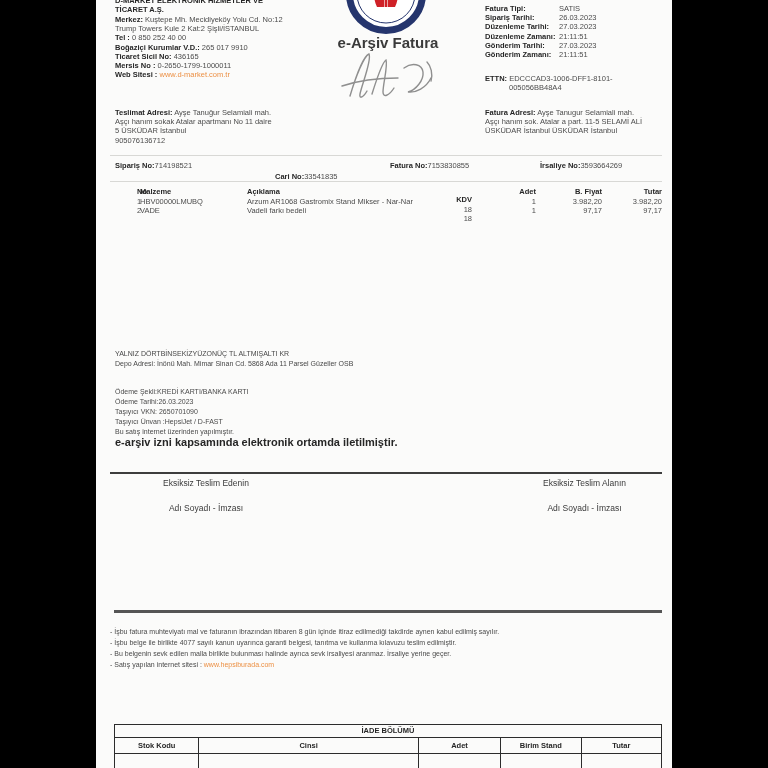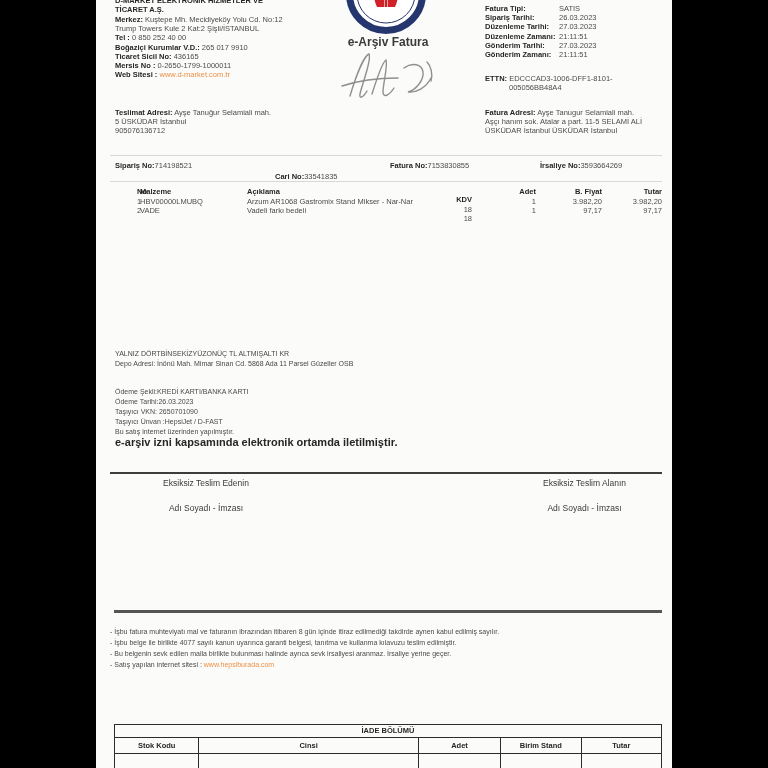--- a/index.html
+++ b/index.html
@@ -69,21 +69,21 @@
   <div class="logo">
     <svg width="66" height="66" style="position:absolute;left:0;top:0;" viewBox="0 0 66 66">
       <circle cx="33" cy="33" r="29" fill="none" stroke="#25356d" stroke-width="1"></circle>
       <circle cx="33" cy="33" r="31.5" fill="none" stroke="#ffffff" stroke-width="1.4" stroke-dasharray="1.6 2.1"></circle>
       <path d="M24 46 C20 38 20 28 26 24 C27 30 29 33 31 35 L31 46 Z" fill="#cf2127"></path>
       <path d="M42 46 C46 38 46 28 40 24 C39 30 37 33 35 35 L35 46 Z" fill="#cf2127"></path>
       <rect x="31.6" y="30" width="2.8" height="16" fill="#cf2127"></rect>
     </svg>
   </div>
 
-  <div class="abs b wsnw" style="left:232px;top:38px;width:120px;text-align:center;font-size:12px;color:#3a3a3a;">e-Arşiv Fatura</div>
+  <div class="abs b wsnw" style="left:232px;top:38px;width:120px;text-align:center;font-size:15px;color:#3a3a3a;">e-Arşiv Fatura</div>
 
   <svg class="abs" style="left:238px;top:50px;" width="110" height="52" viewBox="0 0 110 52">
     <g fill="none" stroke="#8f8f8f" stroke-width="1.4" stroke-linecap="round">
       <path d="M16 46 C22 26 30 6 35 4 C38 10 28 34 26 44 C25 49 29 48 33 41"></path>
       <path d="M38 44 C43 28 49 12 52 10 C54 16 49 34 49 42 C49 48 55 46 60 38"></path>
       <path d="M8 36 C26 30 46 28 64 28"></path>
       <path d="M70 18 C78 12 88 14 89 22 C90 30 82 40 74 42 C82 43 92 38 97 28"></path>
       <path d="M93 12 C97 16 99 24 97 31"></path>
     </g>
   </svg>
@@ -96,20 +96,21 @@
     <div class="mrow wsnw"><span class="ml">Gönderim Tarihi:</span><span class="val">27.03.2023</span></div>
     <div class="mrow wsnw"><span class="ml">Gönderim Zamanı:</span><span class="val">21:11:51</span></div>
   </div>
   <div class="abs wsnw" style="left:389px;top:74px;">
     <div><b>ETTN:</b> <span class="val">EDCCCAD3-1006-DFF1-8101-</span></div>
     <div class="val" style="padding-left:24px;">005056BB48A4</div>
   </div>
 
   <div class="abs" style="left:19px;top:108px;width:270px;">
     <div class="wsnw"><b>Teslimat Adresi:</b> <span class="val">Ayşe Tanuğur Selamiali mah.</span></div>
+    <div class="wsnw val">Aşçı hanım sokak Atalar apartmanı No 11 daire</div>
     <div class="wsnw val">5 ÜSKÜDAR İstanbul</div>
     <div class="wsnw val">905076136712</div>
   </div>
 
   <div class="abs" style="left:389px;top:108px;width:185px;">
     <div class="wsnw"><b>Fatura Adresi:</b> <span class="val">Ayşe  Tanugur Selamiali mah.</span></div>
     <div class="wsnw val">Aşçı hanım sok. Atalar a part. 11-5 SELAMİ ALİ</div>
     <div class="wsnw val">ÜSKÜDAR İstanbul ÜSKÜDAR İstanbul</div>
   </div>
 

